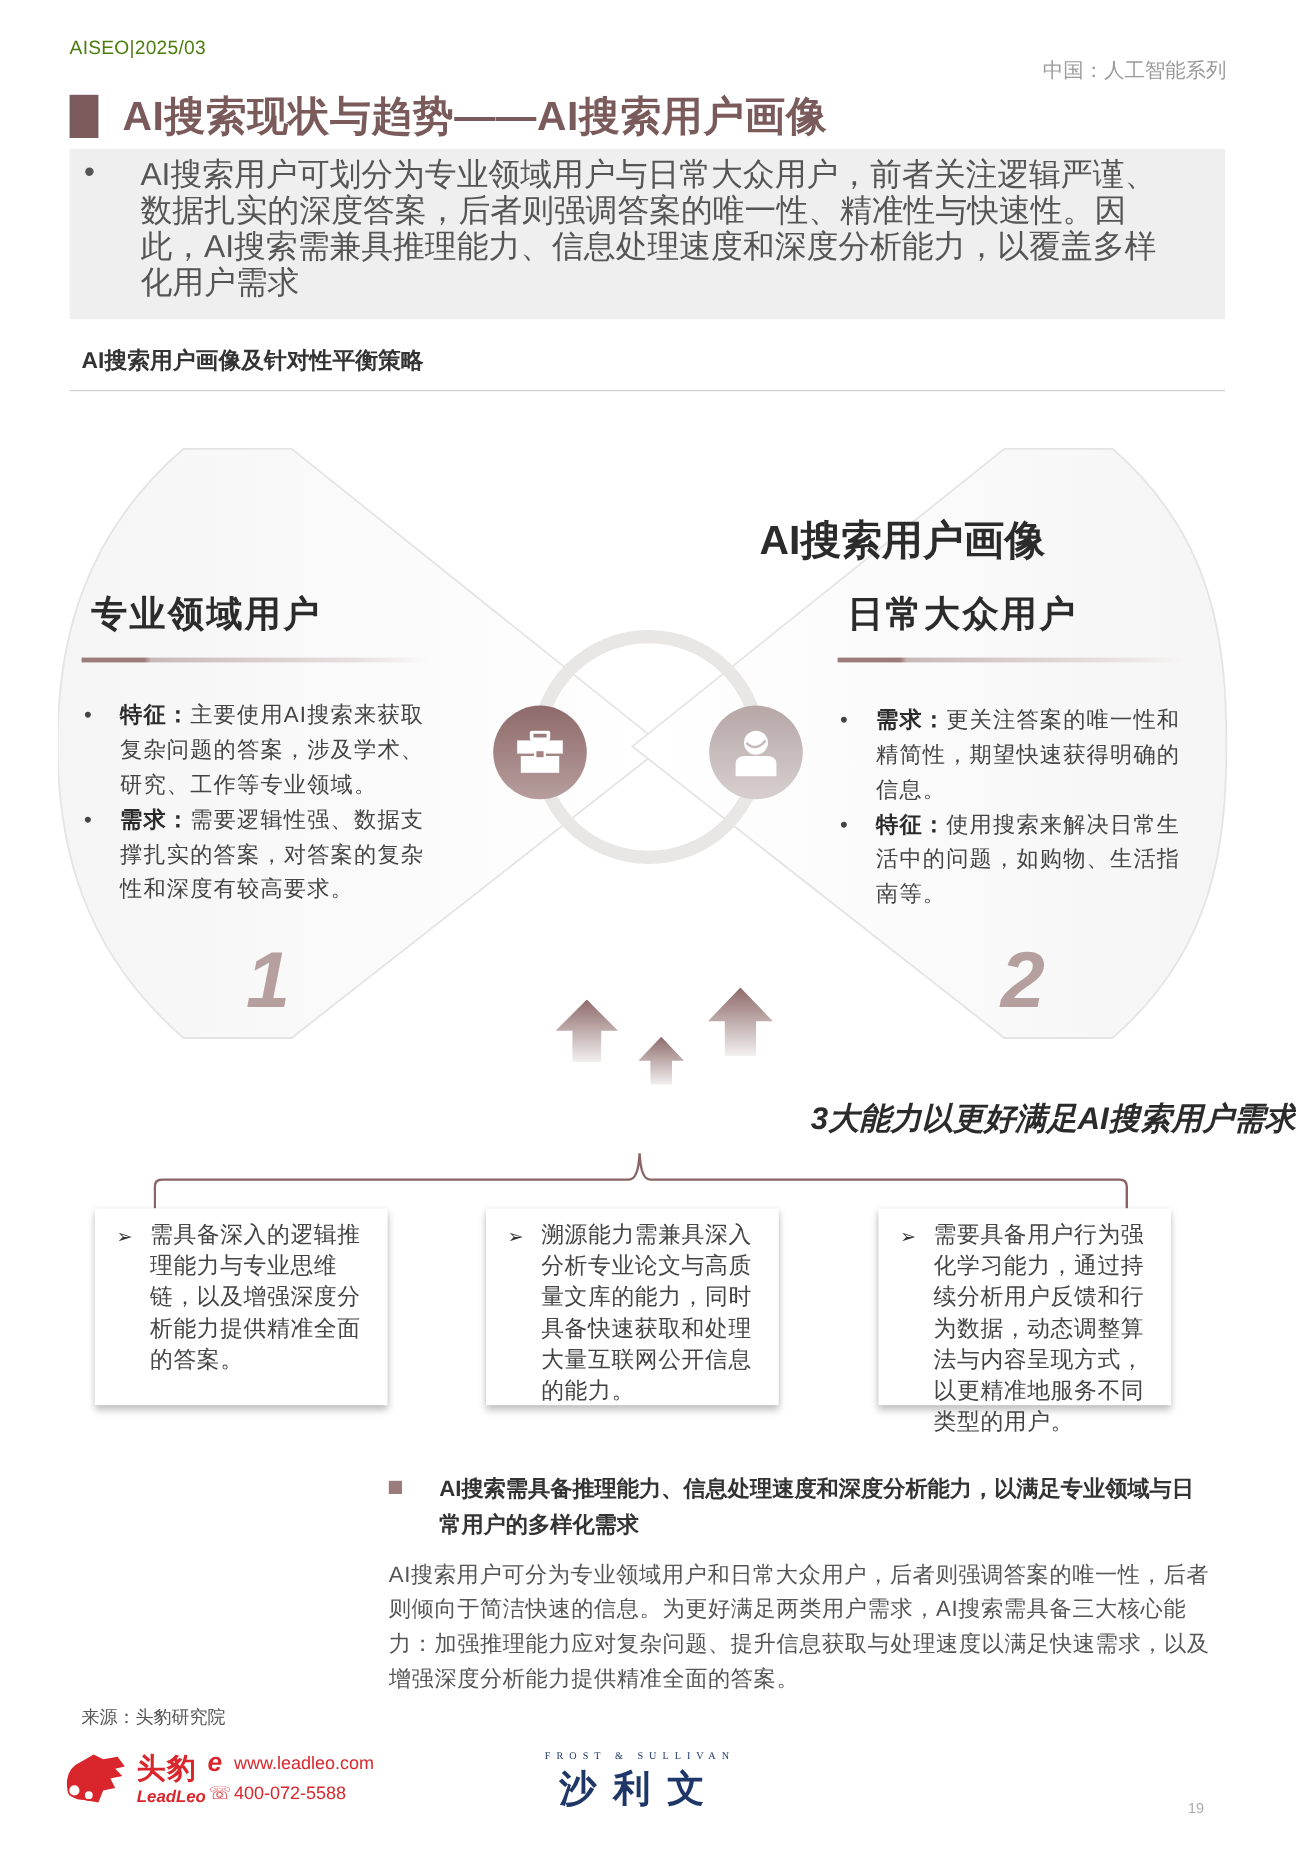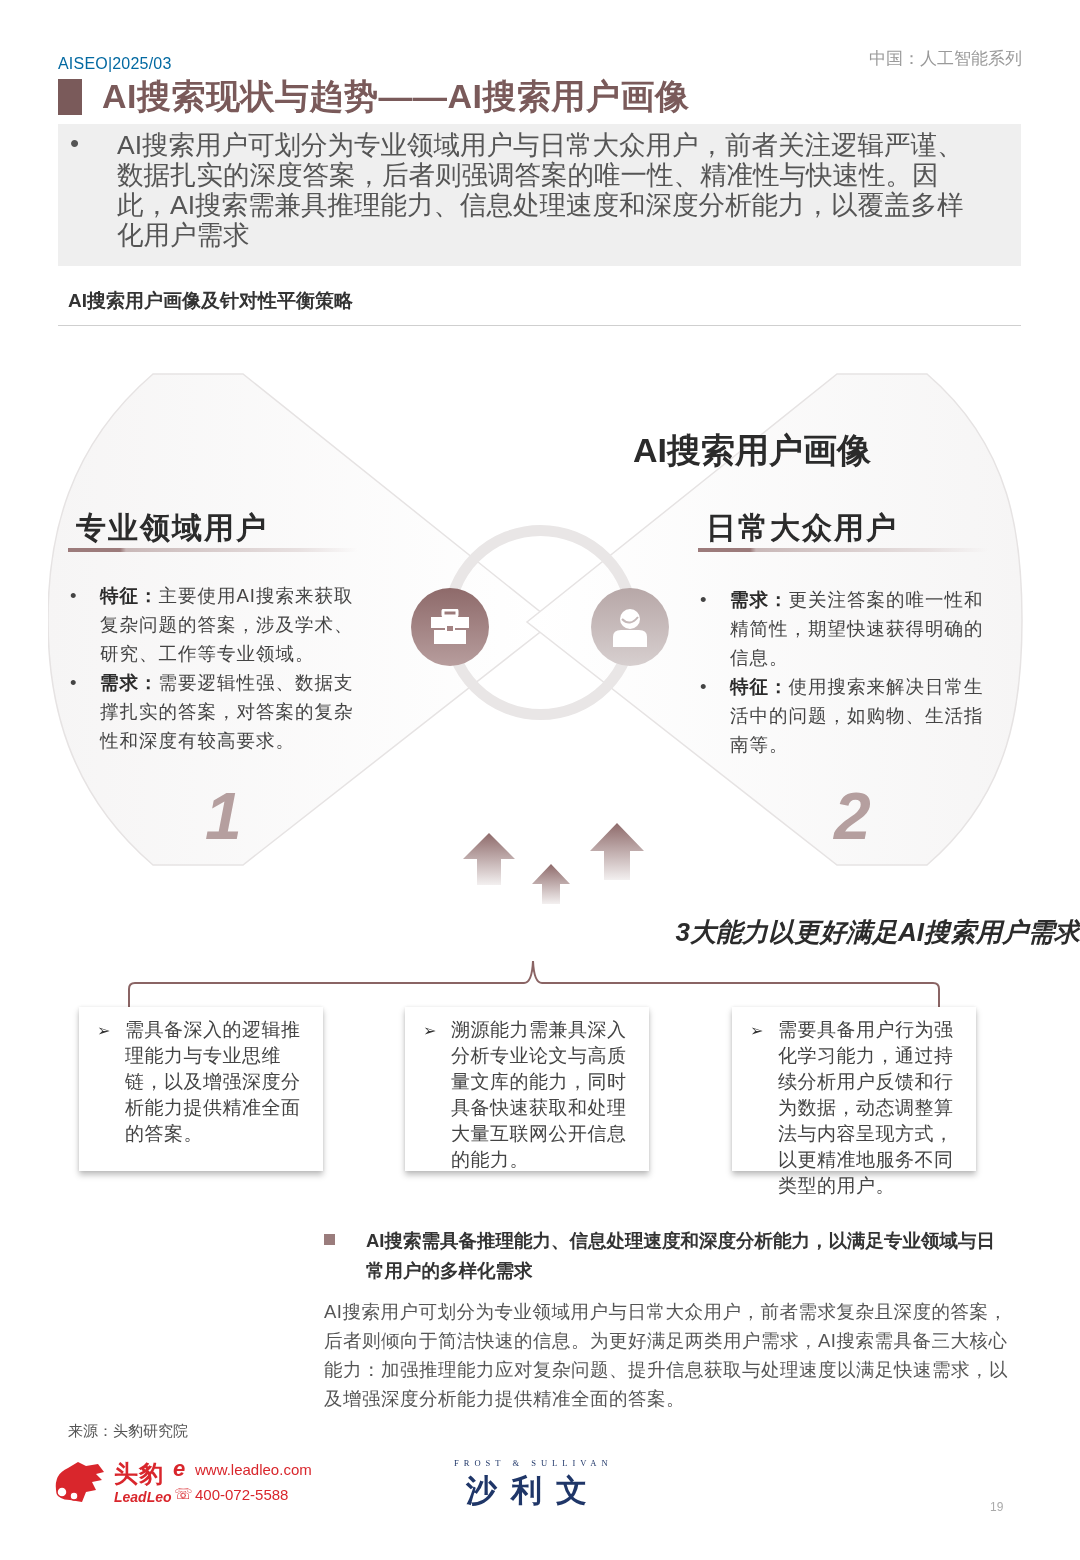--- a/index.html
+++ b/index.html
@@ -2,21 +2,21 @@
 <html><head>
 <meta charset="utf-8">
 <style>
   * { box-sizing: border-box; margin: 0; padding: 0; }
   html, body { width: 1080px; height: 1560px; background: #ffffff; overflow: hidden; }
   body { position: relative; font-family: "Liberation Sans", "DejaVu Sans", sans-serif; color: #333; }
 
   .abs { position: absolute; }
 
   
-  .hdr-left { left: 58px; top: 55px; font-size: 16px; color: #0369a1; letter-spacing: 0.2px; }
+  .hdr-left { left: 58px; top: 32px; font-size: 16px; color: #4d7c0f; letter-spacing: 0.2px; }
   .hdr-right { right: 58px; top: 47px; font-size: 17px; color: #9a9a9a; }
   .title-bar { left: 58px; top: 79px; width: 24px; height: 36px; background: #7a5a5a; }
   .title { left: 102px; top: 74px; font-size: 34px; font-weight: bold; color: #7a5a5a; letter-spacing: 0.5px; }
 
   .summary { left: 58px; top: 124px; width: 963px; height: 142px; background: #efefef; }
   .summary-bullet { left: 70px; top: 128px; font-size: 26px; color: #555; }
   .summary-text { left: 117px; top: 130px; width: 870px; font-size: 26.5px; line-height: 30px; color: #555; }
 
   .sub-title { left: 68px; top: 288px; font-size: 19px; font-weight: bold; color: #333; }
   .sub-rule { left: 58px; top: 325px; width: 963px; height: 1px; background: #cfcfcf; }
@@ -27,21 +27,21 @@
   .lobe-right { left: 522px; }
   .lobe svg { position: absolute; left: 0; top: 0; }
 
   .center-title { left: 0; width: 871px; text-align: right; top: 428px; font-size: 34px; font-weight: bold; color: #2b2b2b; }
 
   .ring { left: 443px; top: 525px; width: 195px; height: 195px; border-radius: 50%; border: 11px solid #e9e6e6; }
   .icon-circle { width: 78px; height: 78px; border-radius: 50%; display: flex; align-items: center; justify-content: center; }
   .icon-brief { left: 411px; top: 588px; background: linear-gradient(180deg, #8e6a6a 0%, #b79d9d 100%); }
   .icon-user { left: 591px; top: 588px; background: linear-gradient(180deg, #b7a7a7 0%, #d7cfcf 100%); }
 
-  .seg-title { font-size: 30px; font-weight: bold; color: #2b2b2b; letter-spacing: 2px; margin-top: 16px; }
+  .seg-title { font-size: 30px; font-weight: bold; color: #2b2b2b; letter-spacing: 2px; }
   .seg-title-left { left: 76px; top: 492px; }
   .seg-title-right { left: 706px; top: 492px; }
   .seg-rule { height: 4px; width: 290px; background: linear-gradient(90deg, #9c7b7b 0%, #9c7b7b 18%, #c9b8b8 20%, #e8e1e1 80%, rgba(255,255,255,0) 100%); }
   .seg-rule-left { left: 68px; top: 548px; }
   .seg-rule-right { left: 698px; top: 548px; }
 
   .seg-list { list-style: none; font-size: 18.5px; line-height: 29px; color: #444; letter-spacing: 1px; }
   .seg-list li { position: relative; padding-left: 30px; }
   .seg-list li::before { content: "•"; position: absolute; left: 0; top: 0; color: #444; }
   .seg-list b { color: #2b2b2b; }
@@ -188,21 +188,21 @@
   <span class="card-arrow">➢</span>
   <div class="card-text">溯源能力需兼具深入分析专业论文与高质量文库的能力，同时具备快速获取和处理大量互联网公开信息的能力。</div>
 </div>
 <div class="card card-3">
   <span class="card-arrow">➢</span>
   <div class="card-text">需要具备用户行为强化学习能力，通过持续分析用户反馈和行为数据，动态调整算法与内容呈现方式，以更精准地服务不同类型的用户。</div>
 </div>
 
 <div class="abs concl-mark"></div>
 <div class="abs concl-title">AI搜索需具备推理能力、信息处理速度和深度分析能力，以满足专业领域与日常用户的多样化需求</div>
-<div class="abs concl-body">AI搜索用户可划分为专业领域用户与日常大众用户，前者需求复杂且深度的答案，后者则倾向于简洁快速的信息。为更好满足两类用户需求，AI搜索需具备三大核心能力：加强推理能力应对复杂问题、提升信息获取与处理速度以满足快速需求，以及增强深度分析能力提供精准全面的答案。</div>
+<div class="abs concl-body">AI搜索用户可分为专业领域用户和日常大众用户，后者则强调答案的唯一性，后者则倾向于简洁快速的信息。为更好满足两类用户需求，AI搜索需具备三大核心能力：加强推理能力应对复杂问题、提升信息获取与处理速度以满足快速需求，以及增强深度分析能力提供精准全面的答案。</div>
 
 <div class="abs source">来源：头豹研究院</div>
 
 <div class="abs logo-leadleo">
   <svg style="position:absolute;left:0;top:4px" width="56" height="44" viewBox="0 0 56 44">
     <path d="M4,30 Q2,14 16,8 L26,2 L34,6 L46,4 L52,12 L44,14 L50,20 L40,22 L44,30 L34,32 L30,42 L18,40 Q6,40 4,30 Z" fill="#d9262c"></path>
     <circle cx="10" cy="32" r="5" fill="#fff" stroke="#d9262c" stroke-width="1.5"></circle>
     <circle cx="22" cy="36" r="4" fill="#fff" stroke="#d9262c" stroke-width="1.5"></circle>
   </svg>
   <span class="ll-cn">头豹</span>

